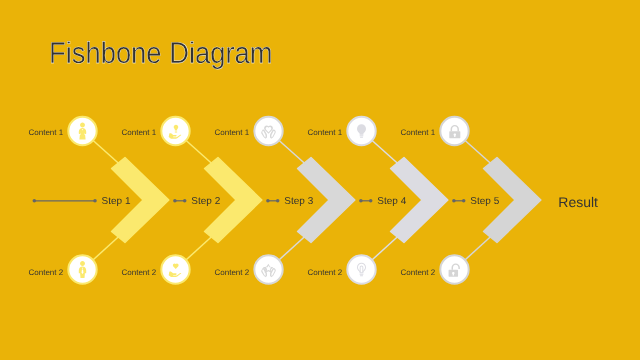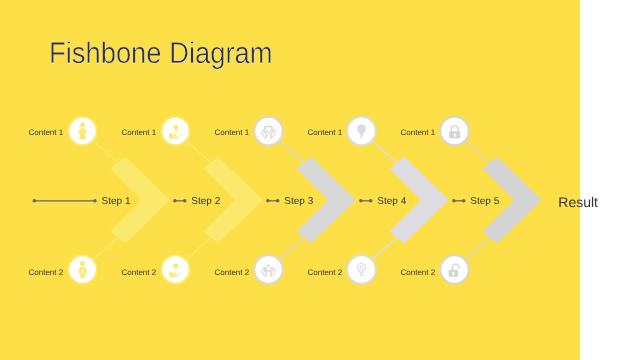--- a/index.html
+++ b/index.html
@@ -1,19 +1,19 @@
 <!DOCTYPE html>
 <html><head>
 <meta charset="utf-8">
 <style>
   html,body{margin:0;padding:0;}
   body{width:640px;height:360px;background:#ffffff;overflow:hidden;
        font-family:"Liberation Sans",sans-serif;
        -webkit-font-smoothing:antialiased;text-rendering:geometricPrecision;}
-  #slide{position:relative;width:580px;height:360px;background:#fde047;
+  #slide{position:relative;width:640px;height:360px;background:#eab308;
          transform:translateZ(0);}
   #title{position:absolute;left:49px;top:39.3px;font-size:30px;font-weight:400;
          color:#333333;white-space:nowrap;line-height:30px;-webkit-text-stroke:0.35px #ffffff;
          transform:scaleX(0.912) translateZ(0);transform-origin:left top;}
   #diagram{position:absolute;left:0;top:0;width:640px;height:360px;}
   text{font-family:"Liberation Sans",sans-serif;}
   .steplabel{font-size:10px;fill:#333333;}
   .contentlabel{font-size:8px;fill:#333333;}
   .resultlabel{font-size:14px;fill:#333333;}
 </style>

